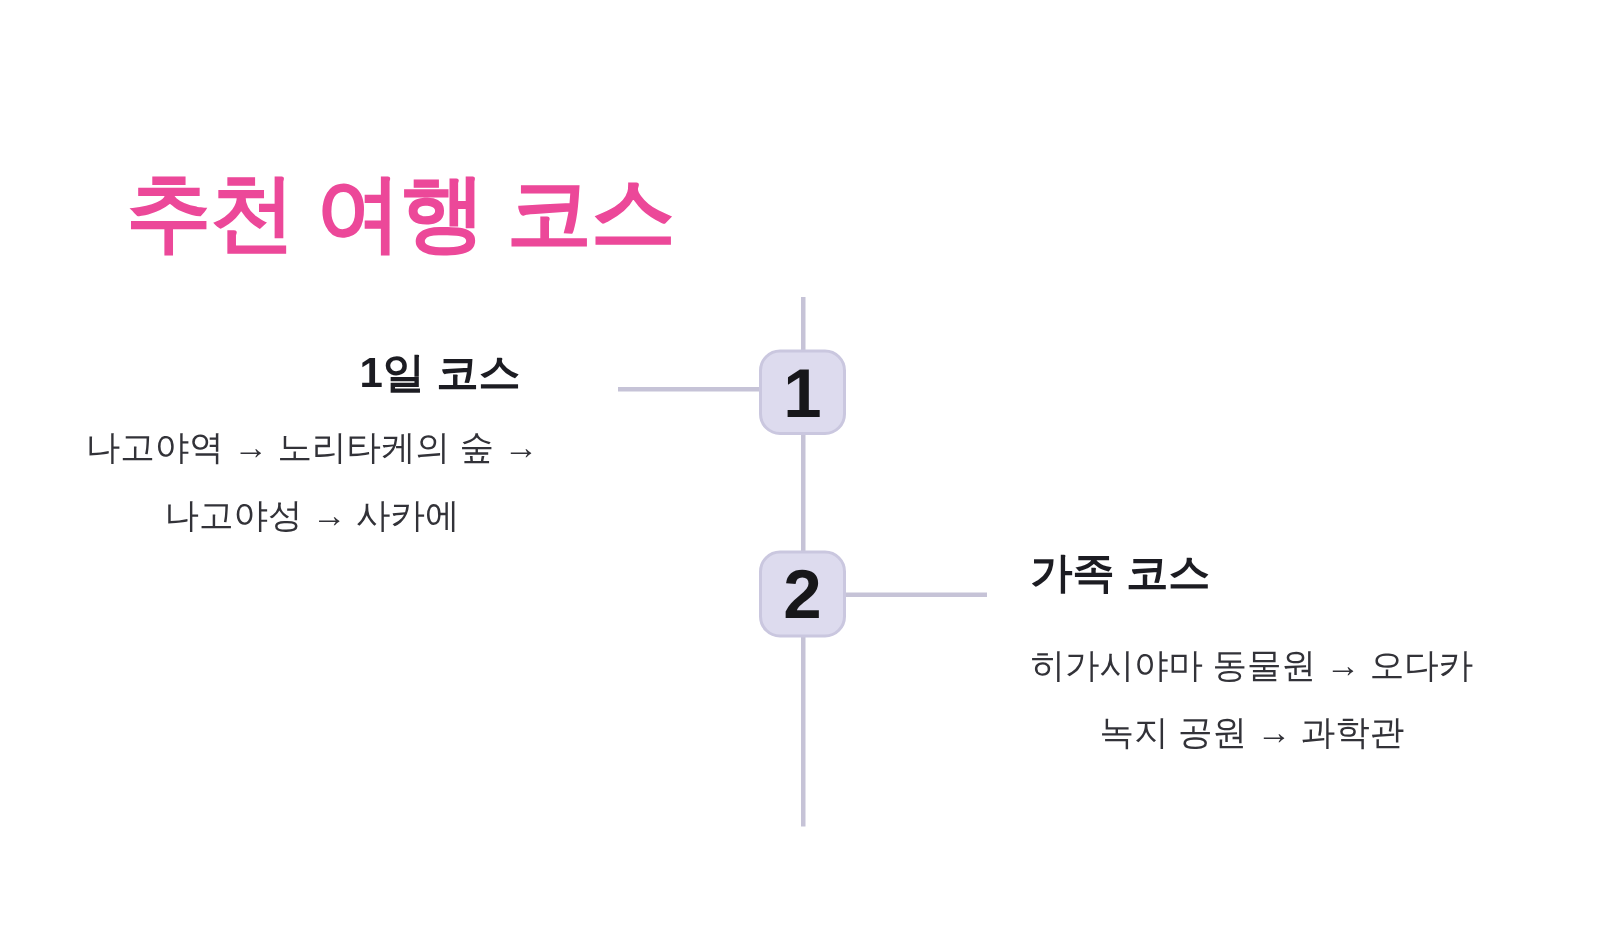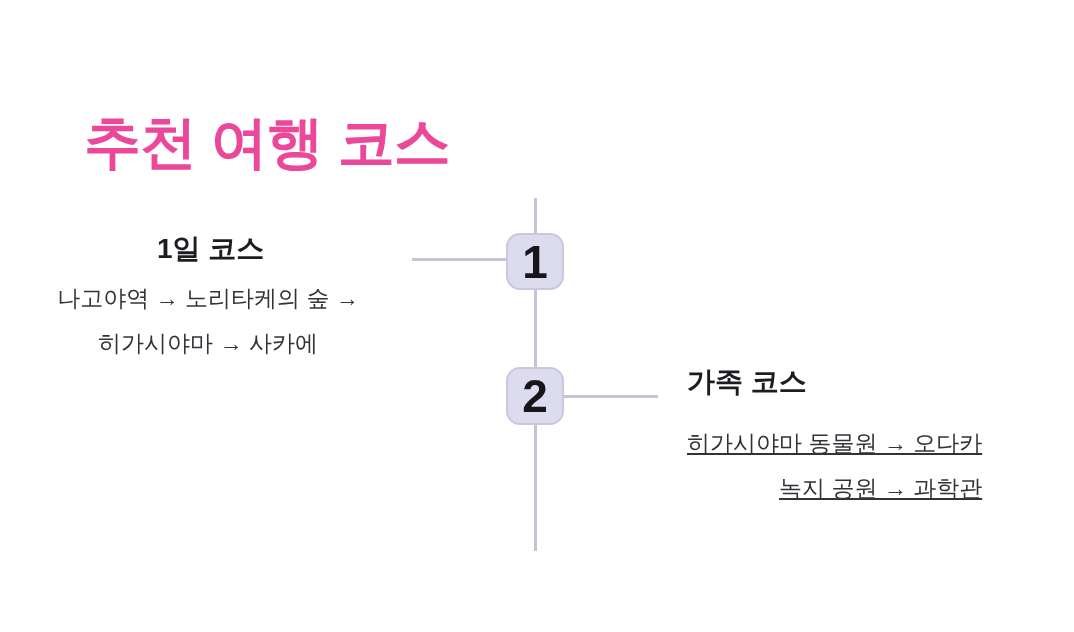--- a/index.html
+++ b/index.html
@@ -61,24 +61,24 @@
   .node.n1 { top: 233px; }
   .node.n2 { top: 367px; height: 58px; }
   .course-title {
     position: absolute;
     font-size: 28px;
     font-weight: 700;
     color: #1c1c22;
     white-space: nowrap;
   }
   .course-title.left {
-    left: 157px;
+    left: 147px;
     top: 230px;
     width: 200px;
-    text-align: left;
+    text-align: right;
   }
   .course-title.right {
     left: 687px;
     top: 363px;
     text-align: right;
   }
   .course-route {
     position: absolute;
     font-size: 23px;
     line-height: 45px;
@@ -87,41 +87,40 @@
   }
   .course-route.left {
     left: 33px;
     top: 276px;
     width: 350px;
     text-align: center;
   }
   .course-route.right {
     left: 687px;
     top: 421px;
-    text-align: right;
-    text-decoration: underline;
+    text-align: center;
   }
 </style>
 </head>
 <body>
 
 <div class="canvas">
 
   <h1 class="page-title">추천 여행 코스</h1>
 
   <div class="vline"></div>
 
   <div class="hline item1"></div>
   <div class="node n1">
     <span>1</span>
   </div>
   <div class="course-title left">1일 코스</div>
   <div class="course-route left">
     <div>나고야역 → 노리타케의 숲 →</div>
-    <div>히가시야마 → 사카에</div>
+    <div>나고야성 → 사카에</div>
   </div>
 
   <div class="hline item2"></div>
   <div class="node n2">
     <span>2</span>
   </div>
   <div class="course-title right">가족 코스</div>
   <div class="course-route right">
     <div>히가시야마 동물원 → 오다카</div>
     <div>녹지 공원 → 과학관</div>

